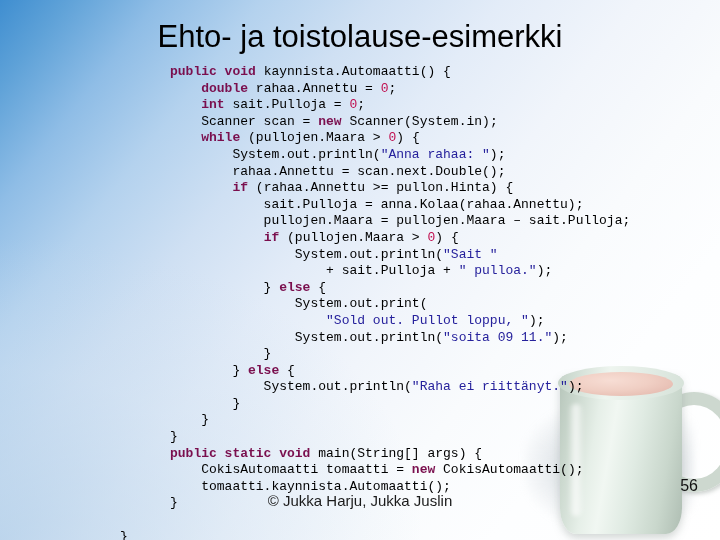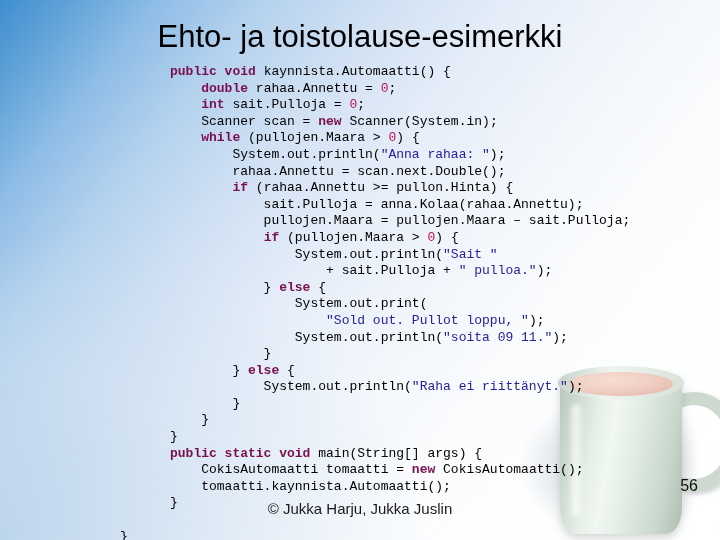--- a/index.html
+++ b/index.html
@@ -176,21 +176,20 @@
     position: absolute;
     left: 0;
     top: 492px;
     width: 720px;
     text-align: center;
     font-size: 15px;
     line-height: 18px;
     color: #1a1a1a;
     z-index: 4;
     white-space: nowrap;
-    margin-top: 8px;
   }
   .page-number {
     position: absolute;
     right: 22px;
     top: 477px;
     font-size: 16px;
     line-height: 18px;
     color: #111111;
     z-index: 4;
   }

